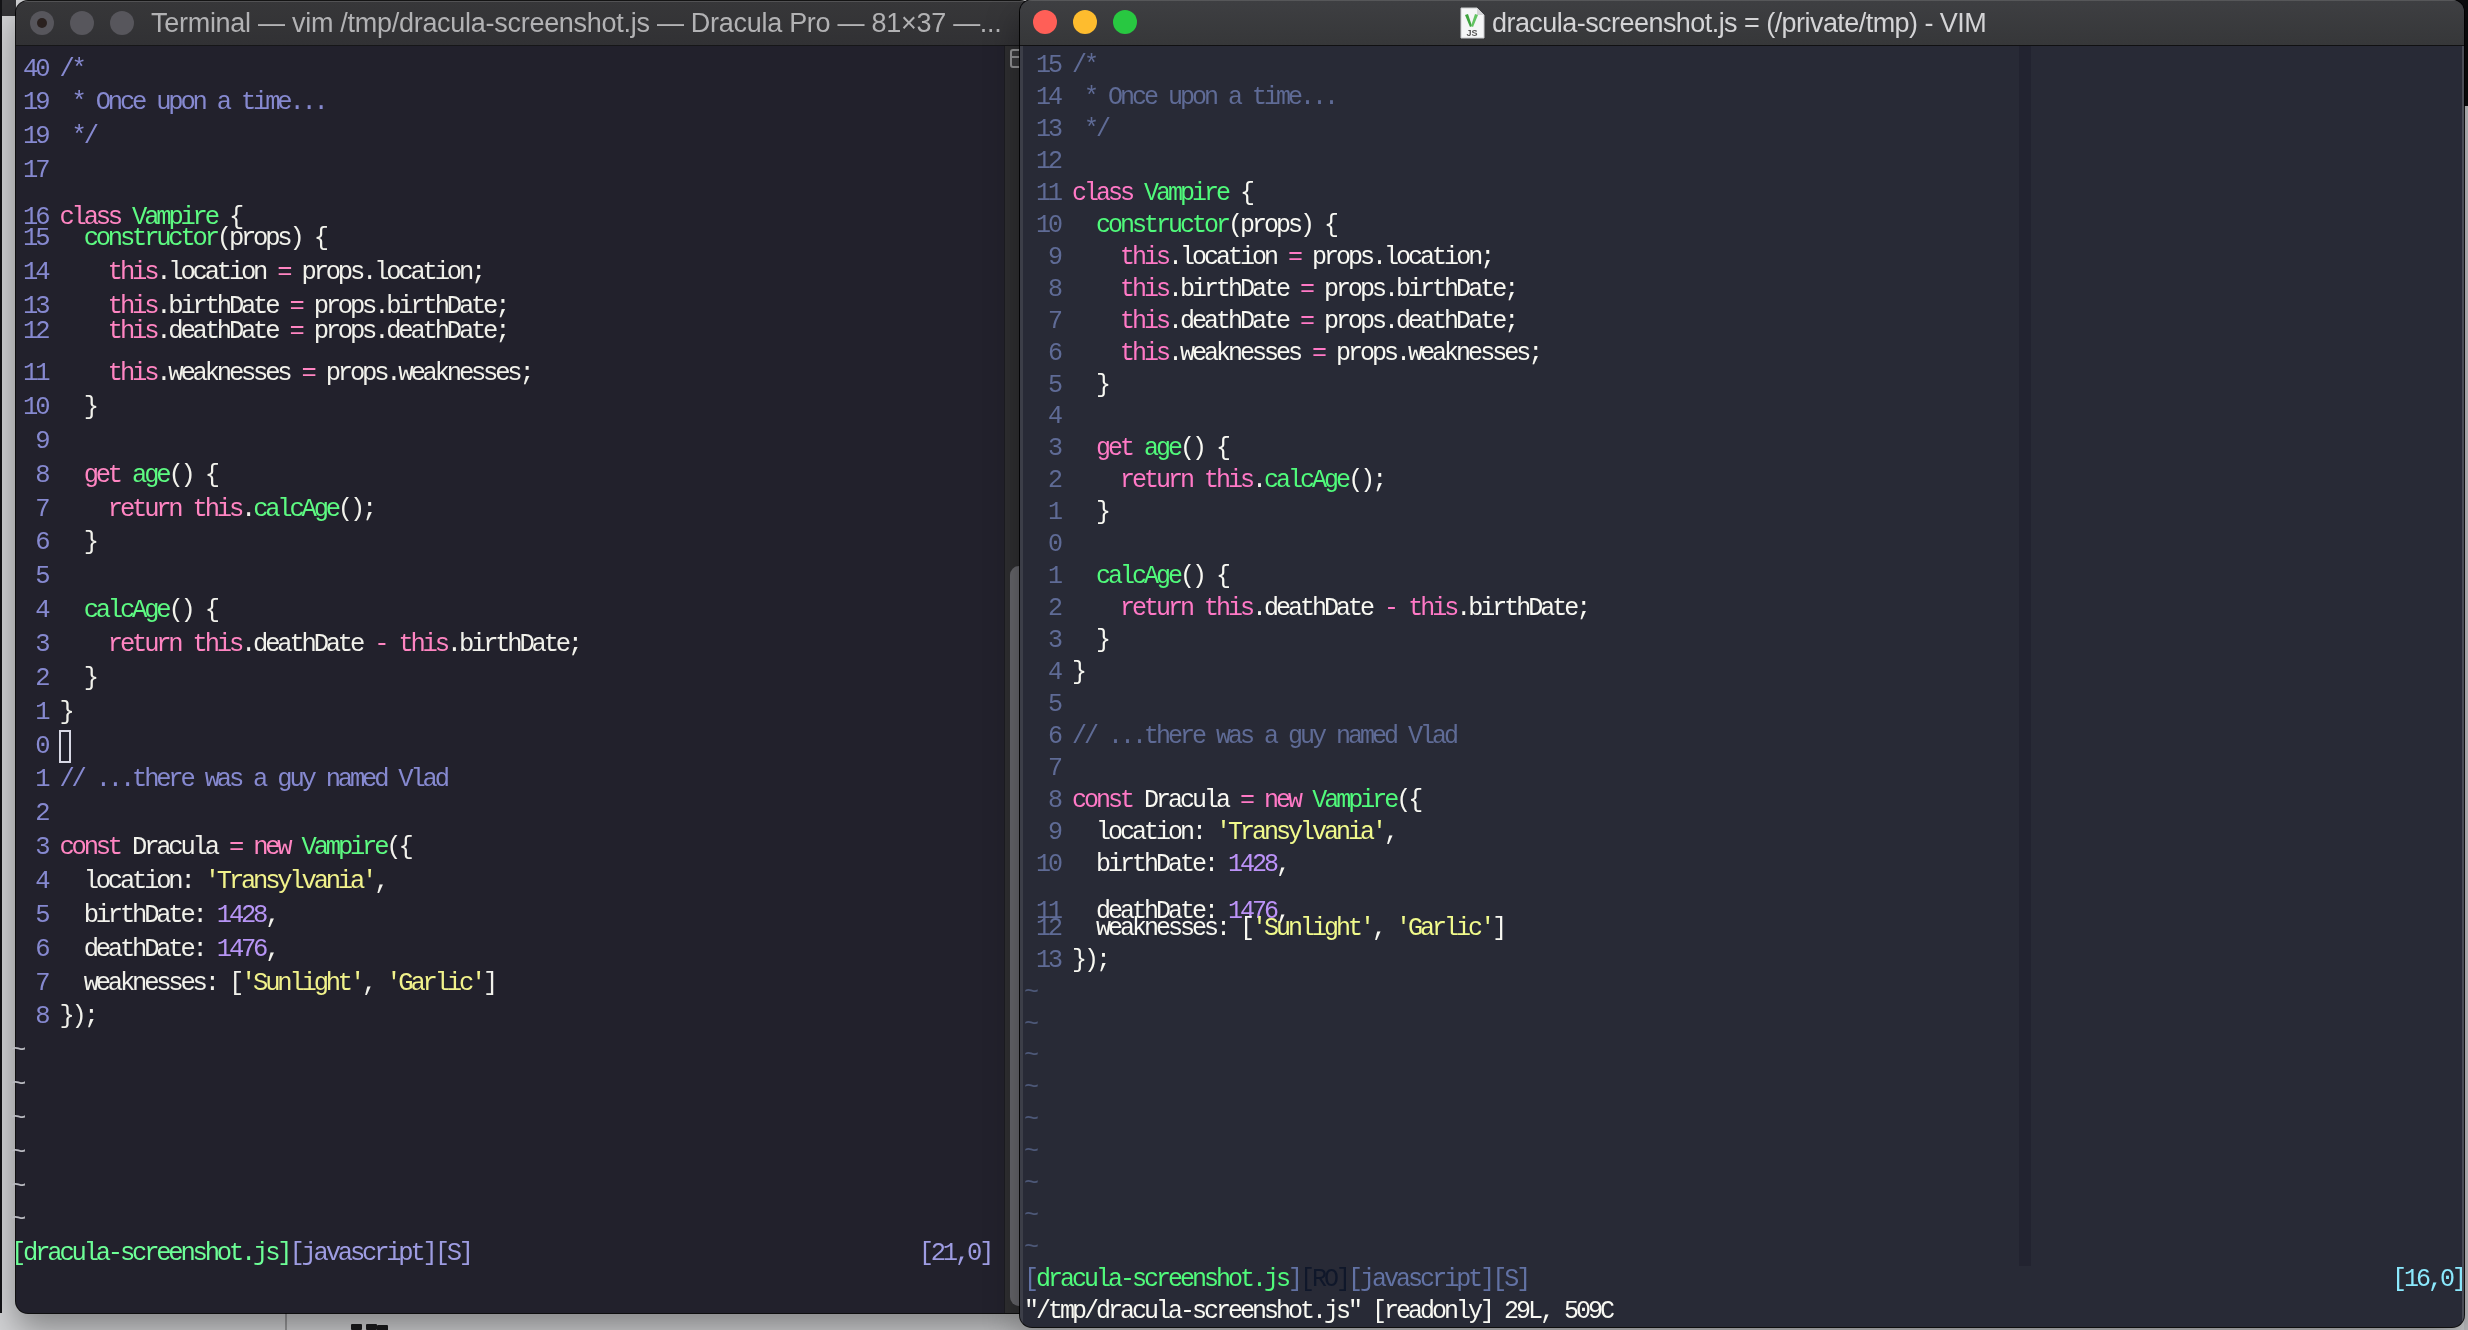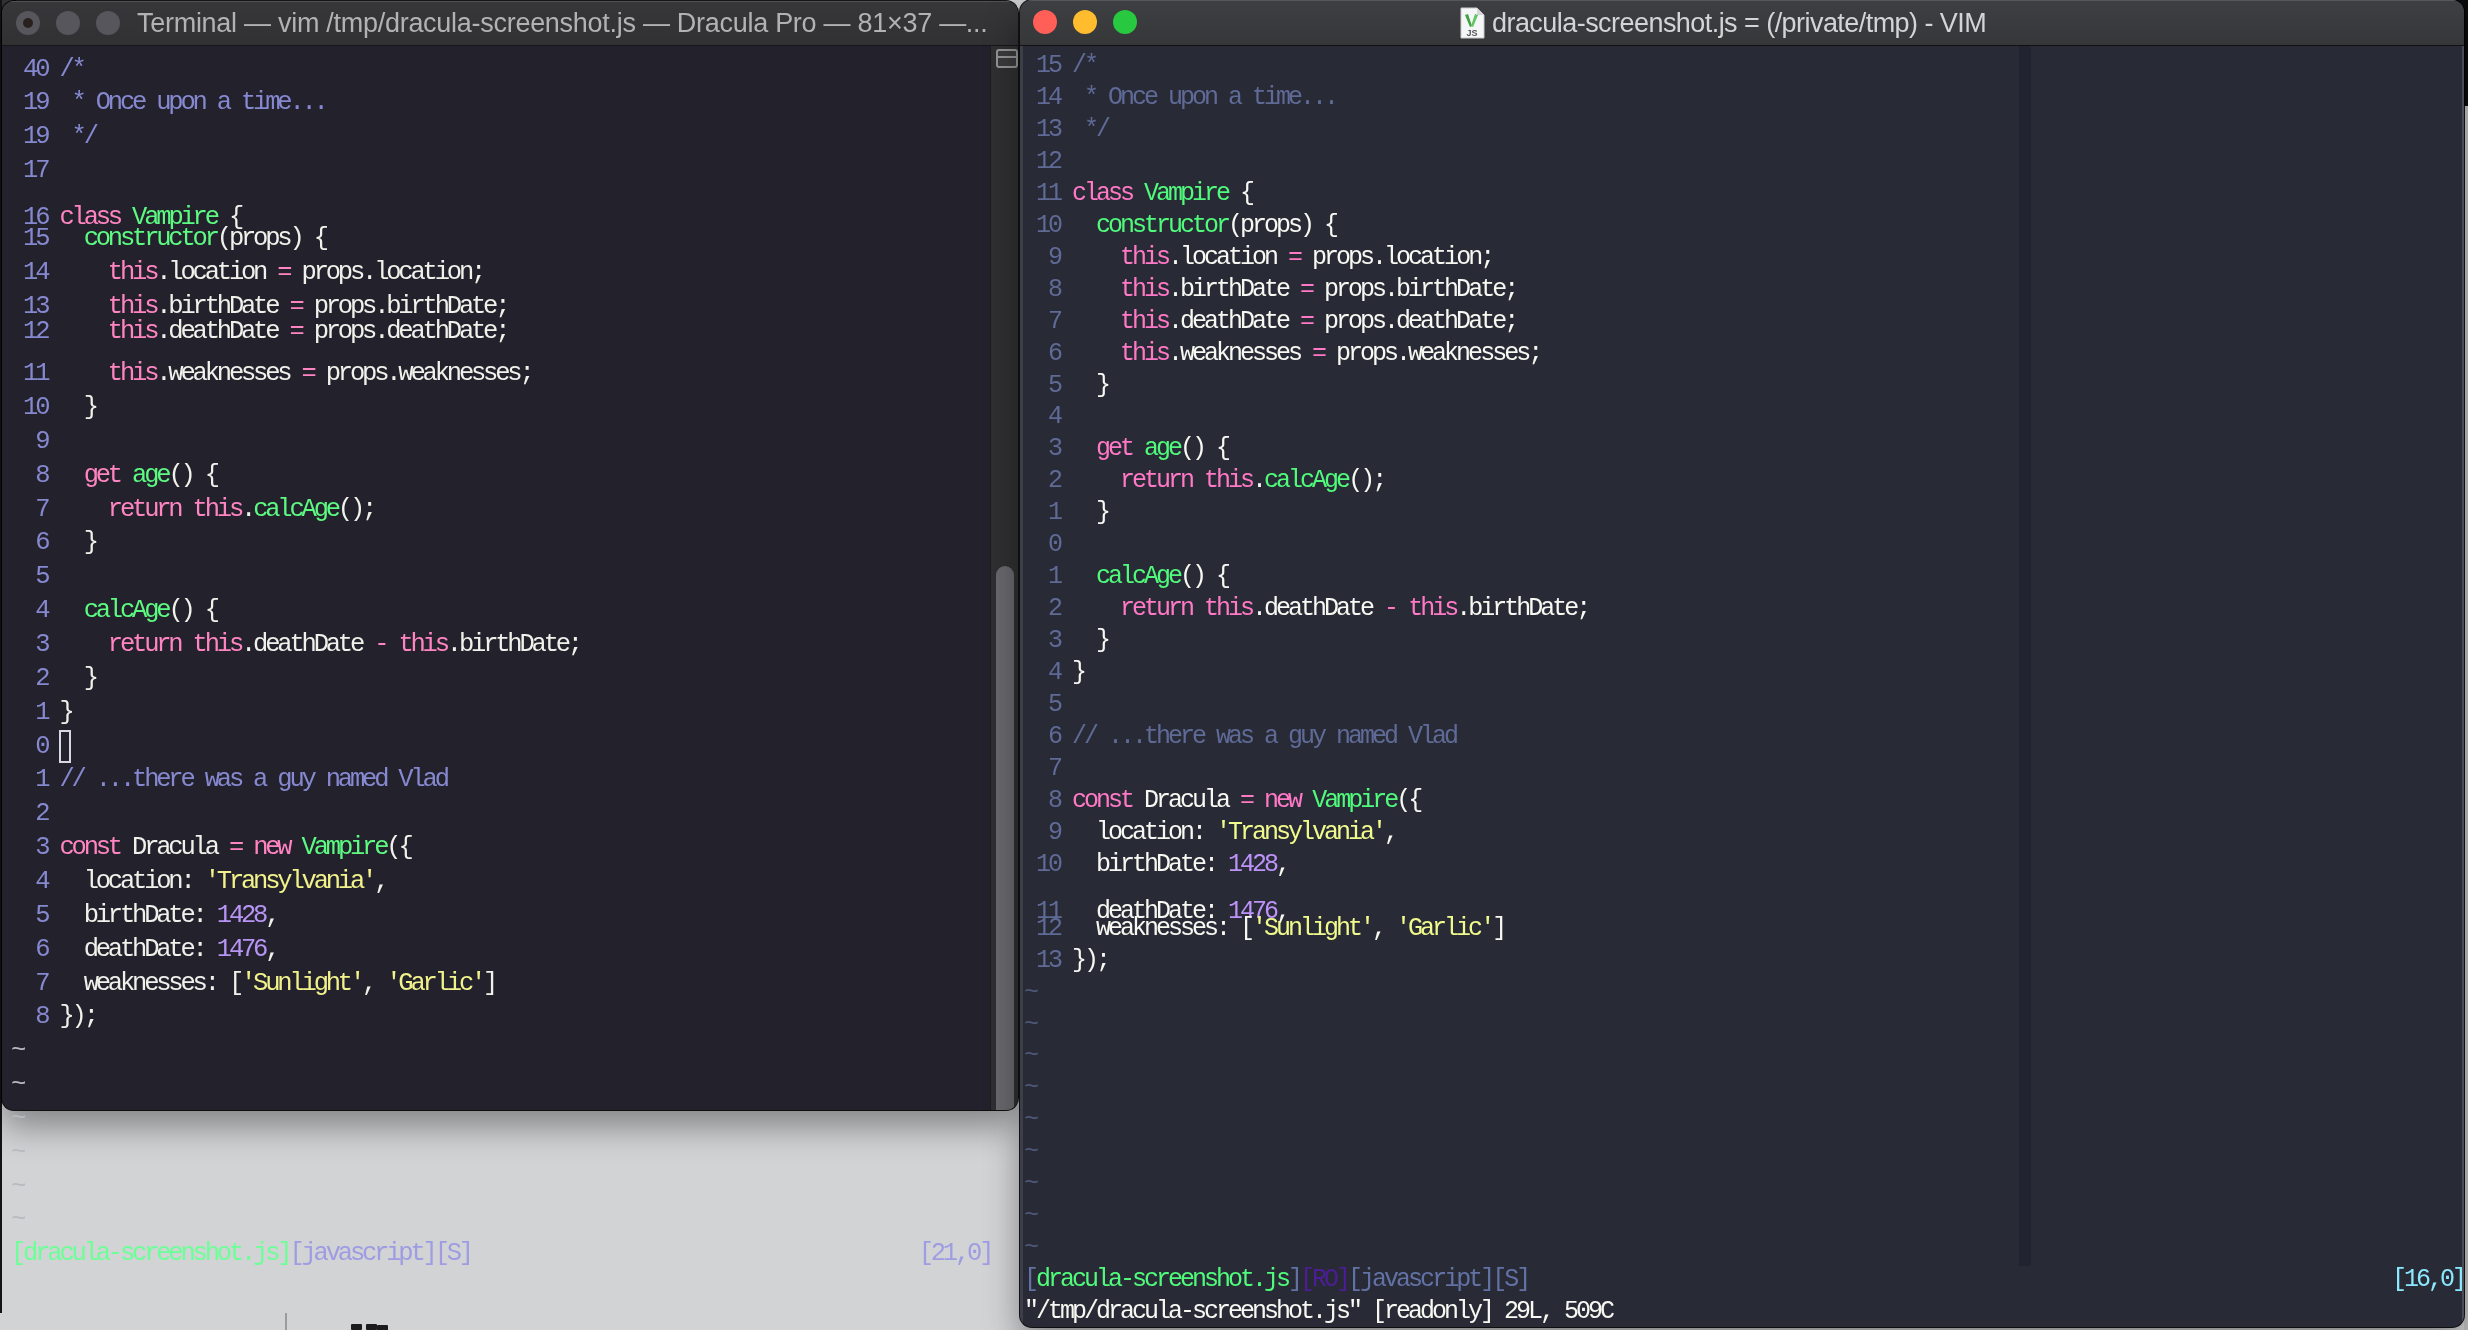--- a/index.html
+++ b/index.html
@@ -3,21 +3,21 @@
 *{margin:0;padding:0;box-sizing:border-box}
 html,body{width:2468px;height:1330px;overflow:hidden}
 body{position:relative;background:#d2d3d5;font-family:"Liberation Sans",sans-serif}
 .abs{position:absolute}
 
 #deskline{position:absolute;left:285px;top:1313px;width:2px;height:17px;background:#9b9b9d}
 #deskglyph{position:absolute;left:351px;top:1324px;width:11px;height:6px;background:#1c1c1e;border-radius:1px;box-shadow:15px 0 0 #1c1c1e,26px 1px 0 #1c1c1e}
 #rsliver-top{position:absolute;left:2464px;top:0;width:4px;height:106px;background:#0b0b0d}
 #rsliver-bot{position:absolute;left:2464px;top:106px;width:4px;height:1224px;background:#c3c4c6}
 
-#w1{position:absolute;left:2px;top:1px;width:1016px;height:1109px;background:#22212c;border-radius:12px;box-shadow:0 0 0 1px rgba(0,0,0,.9),0 16px 34px rgba(0,0,0,.38);overflow:hidden}
+#w1{position:absolute;left:16px;top:1px;width:1016px;height:1312px;background:#22212c;border-radius:12px;box-shadow:0 0 0 1px rgba(0,0,0,.9),0 16px 34px rgba(0,0,0,.38);overflow:hidden}
 #w1 .tbar{position:absolute;left:0;top:0;right:0;height:45px;background:linear-gradient(#373739,#313134);border-bottom:1px solid #161618;box-shadow:inset 0 1px 0 #525254}
 #w1 .title{position:absolute;left:135px;top:0;line-height:45px;font-size:27px;color:#b2b2b4;letter-spacing:-0.28px;white-space:nowrap}
 .tl{position:absolute;top:10px;width:24px;height:24px;border-radius:50%}
 #w1 .tl{background:#57565c}
 #w1 .tl.dot::after{content:"";position:absolute;left:7px;top:7px;width:10px;height:10px;border-radius:50%;background:#2a211f}
 
 #track{position:absolute;left:988px;top:45px;width:28px;height:1267px;background:#2f2f31;border-left:1px solid #1c1c22}
 #thumb{position:absolute;left:994px;top:565px;width:18px;height:740px;border-radius:9px;background:#67676c}
 #splitbtn{position:absolute;left:994px;top:48px;width:22px;height:19px;border:2px solid #939395;border-radius:3px;background:#3a3a3c}
 #splitbtn::after{content:"";position:absolute;left:0;top:5px;width:18px;height:2px;background:#939395}
@@ -30,21 +30,21 @@
 .row{position:absolute;white-space:pre;z-index:5}
 .row i{font-style:normal}
 .lrow{font-family:"Liberation Mono",monospace;font-size:25.5px;letter-spacing:-3.198px;line-height:33.85px;height:33.85px}
 .rrow{font-family:"Liberation Mono",monospace;font-size:25.0px;letter-spacing:-3.000px;line-height:31.95px;height:31.95px}
 .lrow .w{color:#f1f1eb} .lrow .c{color:#8689d0} .lrow .p{color:#ff85c2}
 .lrow .g{color:#5dfa82} .lrow .y{color:#f1f28b} .lrow .n{color:#b795f5}
 .lrow .nt{color:#b9bac0} .lrow .sg{color:#6dff97} .lrow .sp{color:#9e9ce2}
 .rrow .w{color:#f8f8f2} .rrow .c{color:#5f6b96} .rrow .p{color:#ff79c6}
 .rrow .g{color:#50fa7b} .rrow .y{color:#f1fa8c} .rrow .n{color:#bd93f9}
 .rrow .nt{color:#4d5878} .rrow .sb{color:#6272a4} .rrow .sg{color:#50fa7b}
-.rrow .so{color:#4c1d95} .rrow .sc{color:#8be9fd}
+.rrow .so{color:#0f172a} .rrow .sc{color:#8be9fd}
 #cursor{position:absolute;left:59.4px;top:729.5px;width:12.1px;height:33.9px;border:2px solid #d8d8e4;z-index:6}
 </style></head>
 <body>
 <div id="deskline"></div>
 <div id="deskglyph"></div>
 <div style="position:absolute;left:0;top:0;width:16px;height:16px;background:#333336"></div>
 <div style="position:absolute;left:2440px;top:0;width:28px;height:16px;background:#0c0c0e"></div>
 <div style="position:absolute;left:0;top:0;width:2px;height:1313px;background:#141417"></div>
 <div id="rsliver-top"></div>
 <div id="rsliver-bot"></div>

